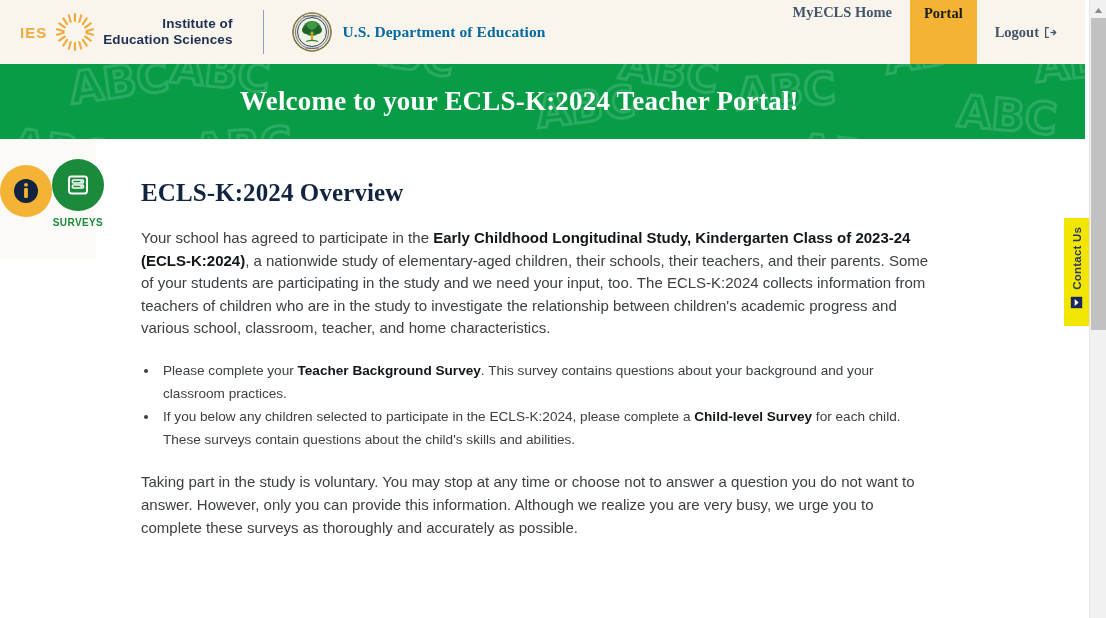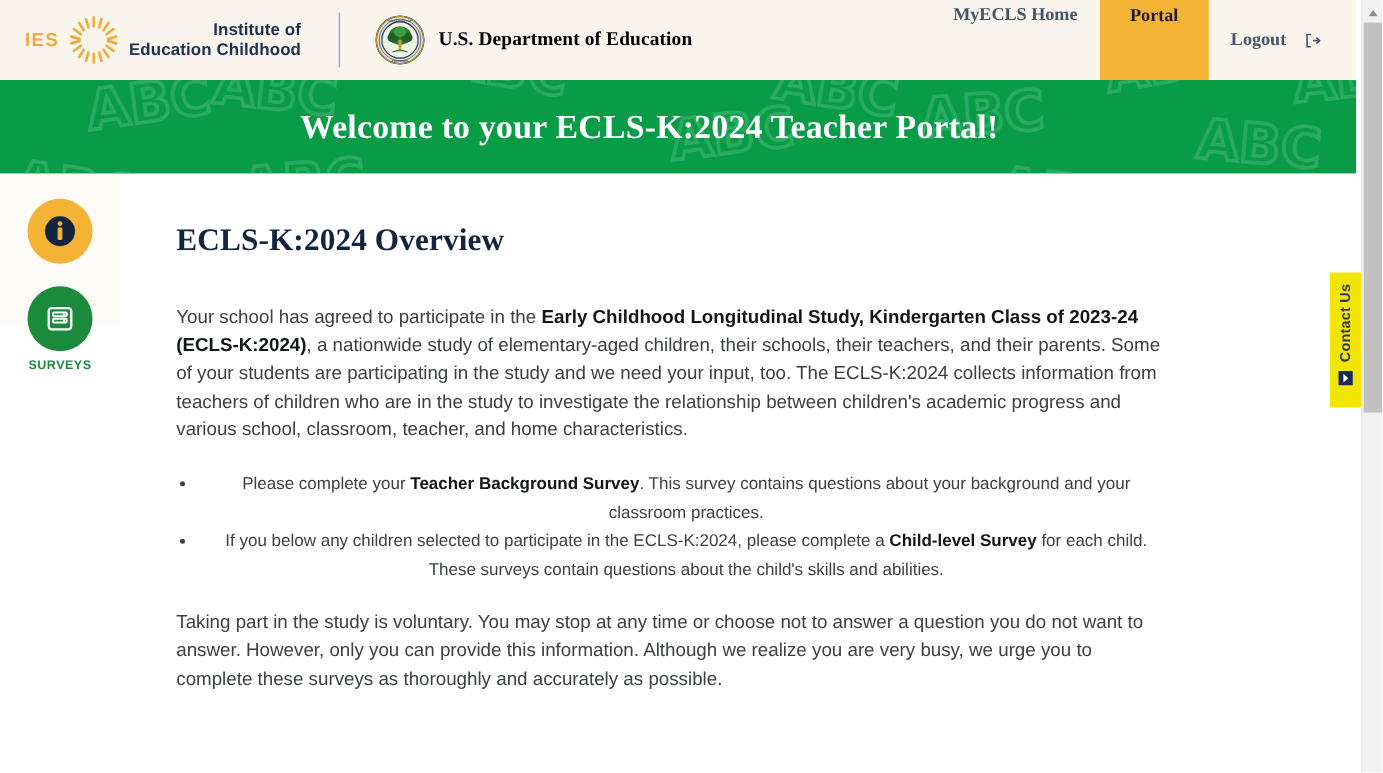--- a/index.html
+++ b/index.html
@@ -82,21 +82,21 @@
     align-items: center;
     gap: 11px;
   }
 
   .doe-seal { width: 40px; height: 40px; display: block; }
 
   .doe-name {
     font-family: "Liberation Serif", serif;
     font-size: 15.5px;
     font-weight: bold;
-    color: #000000;
+    color: #0369a1;
     letter-spacing: .1px;
   }
 
   .header-nav {
     position: absolute;
     right: 18px;
     top: 0;
     height: 64px;
     display: flex;
     gap: 0;
@@ -109,25 +109,25 @@
     color: #44546b;
     padding: 4px 10px;
     text-decoration: none;
     white-space: nowrap;
     cursor: pointer;
   }
 
   .nav-link.current {
     background: #f5b335;
     color: #1a1a1a;
-    padding: 5px 24px;
+    padding: 5px 14px;
     margin: 0 8px;
   }
 
-  .nav-link.logout { display: inline-flex; align-items: center; gap: 15px; }
+  .nav-link.logout { display: inline-flex; align-items: center; gap: 5px; }
 
   .logout-icon { width: 13px; height: 13px; display: block; }
 
   
   .welcome-banner {
     position: relative;
     height: 75px;
     background: #089c47;
     overflow: hidden;
     display: flex;
@@ -168,21 +168,21 @@
     width: 96px;
     flex: 0 0 96px;
     padding-top: 20px;
     background: #fbfaf7;
     height: 120px;
     position: relative;
   }
 
   .sidebar-inner {
     display: flex;
-    flex-direction: column;
+    flex-direction: row;
     align-items: center;
     gap: 0;
   }
 
   .side-item {
     display: flex;
     flex-direction: column;
     align-items: center;
     cursor: pointer;
     margin-bottom: 8px;
@@ -216,21 +216,21 @@
     flex: 1;
     padding: 40px 150px 0 45px;
     background: #ffffff;
   }
 
   .page-title {
     font-family: "Liberation Serif", serif;
     font-size: 25px;
     font-weight: bold;
     color: #12243f;
-    margin-bottom: 36px;
+    margin-bottom: 20px;
     letter-spacing: .1px;
   }
 
   .main p {
     font-size: 15px;
     line-height: 22.6px;
     color: #3c4043;
     margin-bottom: 20px;
     max-width: 800px;
   }
@@ -241,21 +241,20 @@
     margin: 0 0 20px 18px;
     max-width: 805px;
   }
 
   .main li {
     font-size: 13.6px;
     line-height: 22.6px;
     color: #3c4043;
     margin-bottom: 1px;
     padding-left: 4px;
-    text-align: center;
   }
 
   .main li::marker { color: #3c4043; }
 
   
   .contact-tab {
     position: absolute;
     right: 17px;
     top: 218px;
     width: 25px;
@@ -346,21 +345,21 @@
               <line x1="4.2" y1="28.7" x2="9.8" y2="24.6"></line>
               <line x1="2" y1="22.7" x2="8.7" y2="20.8"></line>
               <line x1="2" y1="17.3" x2="8.7" y2="19.2"></line>
               <line x1="4.2" y1="11.3" x2="9.8" y2="15.4"></line>
               <line x1="8.3" y1="6.4" x2="12.1" y2="12.2"></line>
               <line x1="13.8" y1="3.2" x2="15.7" y2="9.9"></line>
             </g>
           </svg>
           <div class="ies-name">
             <div>Institute of</div>
-            <div>Education Childhood</div>
+            <div>Education Sciences</div>
           </div>
         </div>
 
         <div class="header-divider"></div>
 
         <div class="doe-logo">
           <svg class="doe-seal" viewBox="0 0 40 40">
             <circle cx="20" cy="20" r="19" fill="#e8e4d2" stroke="#1c3054" stroke-width="1.2"></circle>
             <circle cx="20" cy="20" r="19" fill="none" stroke="#c9a227" stroke-width="0.8"></circle>
             <circle cx="20" cy="20" r="14.5" fill="#f3f0e2" stroke="#1c3054" stroke-width="0.9"></circle>

